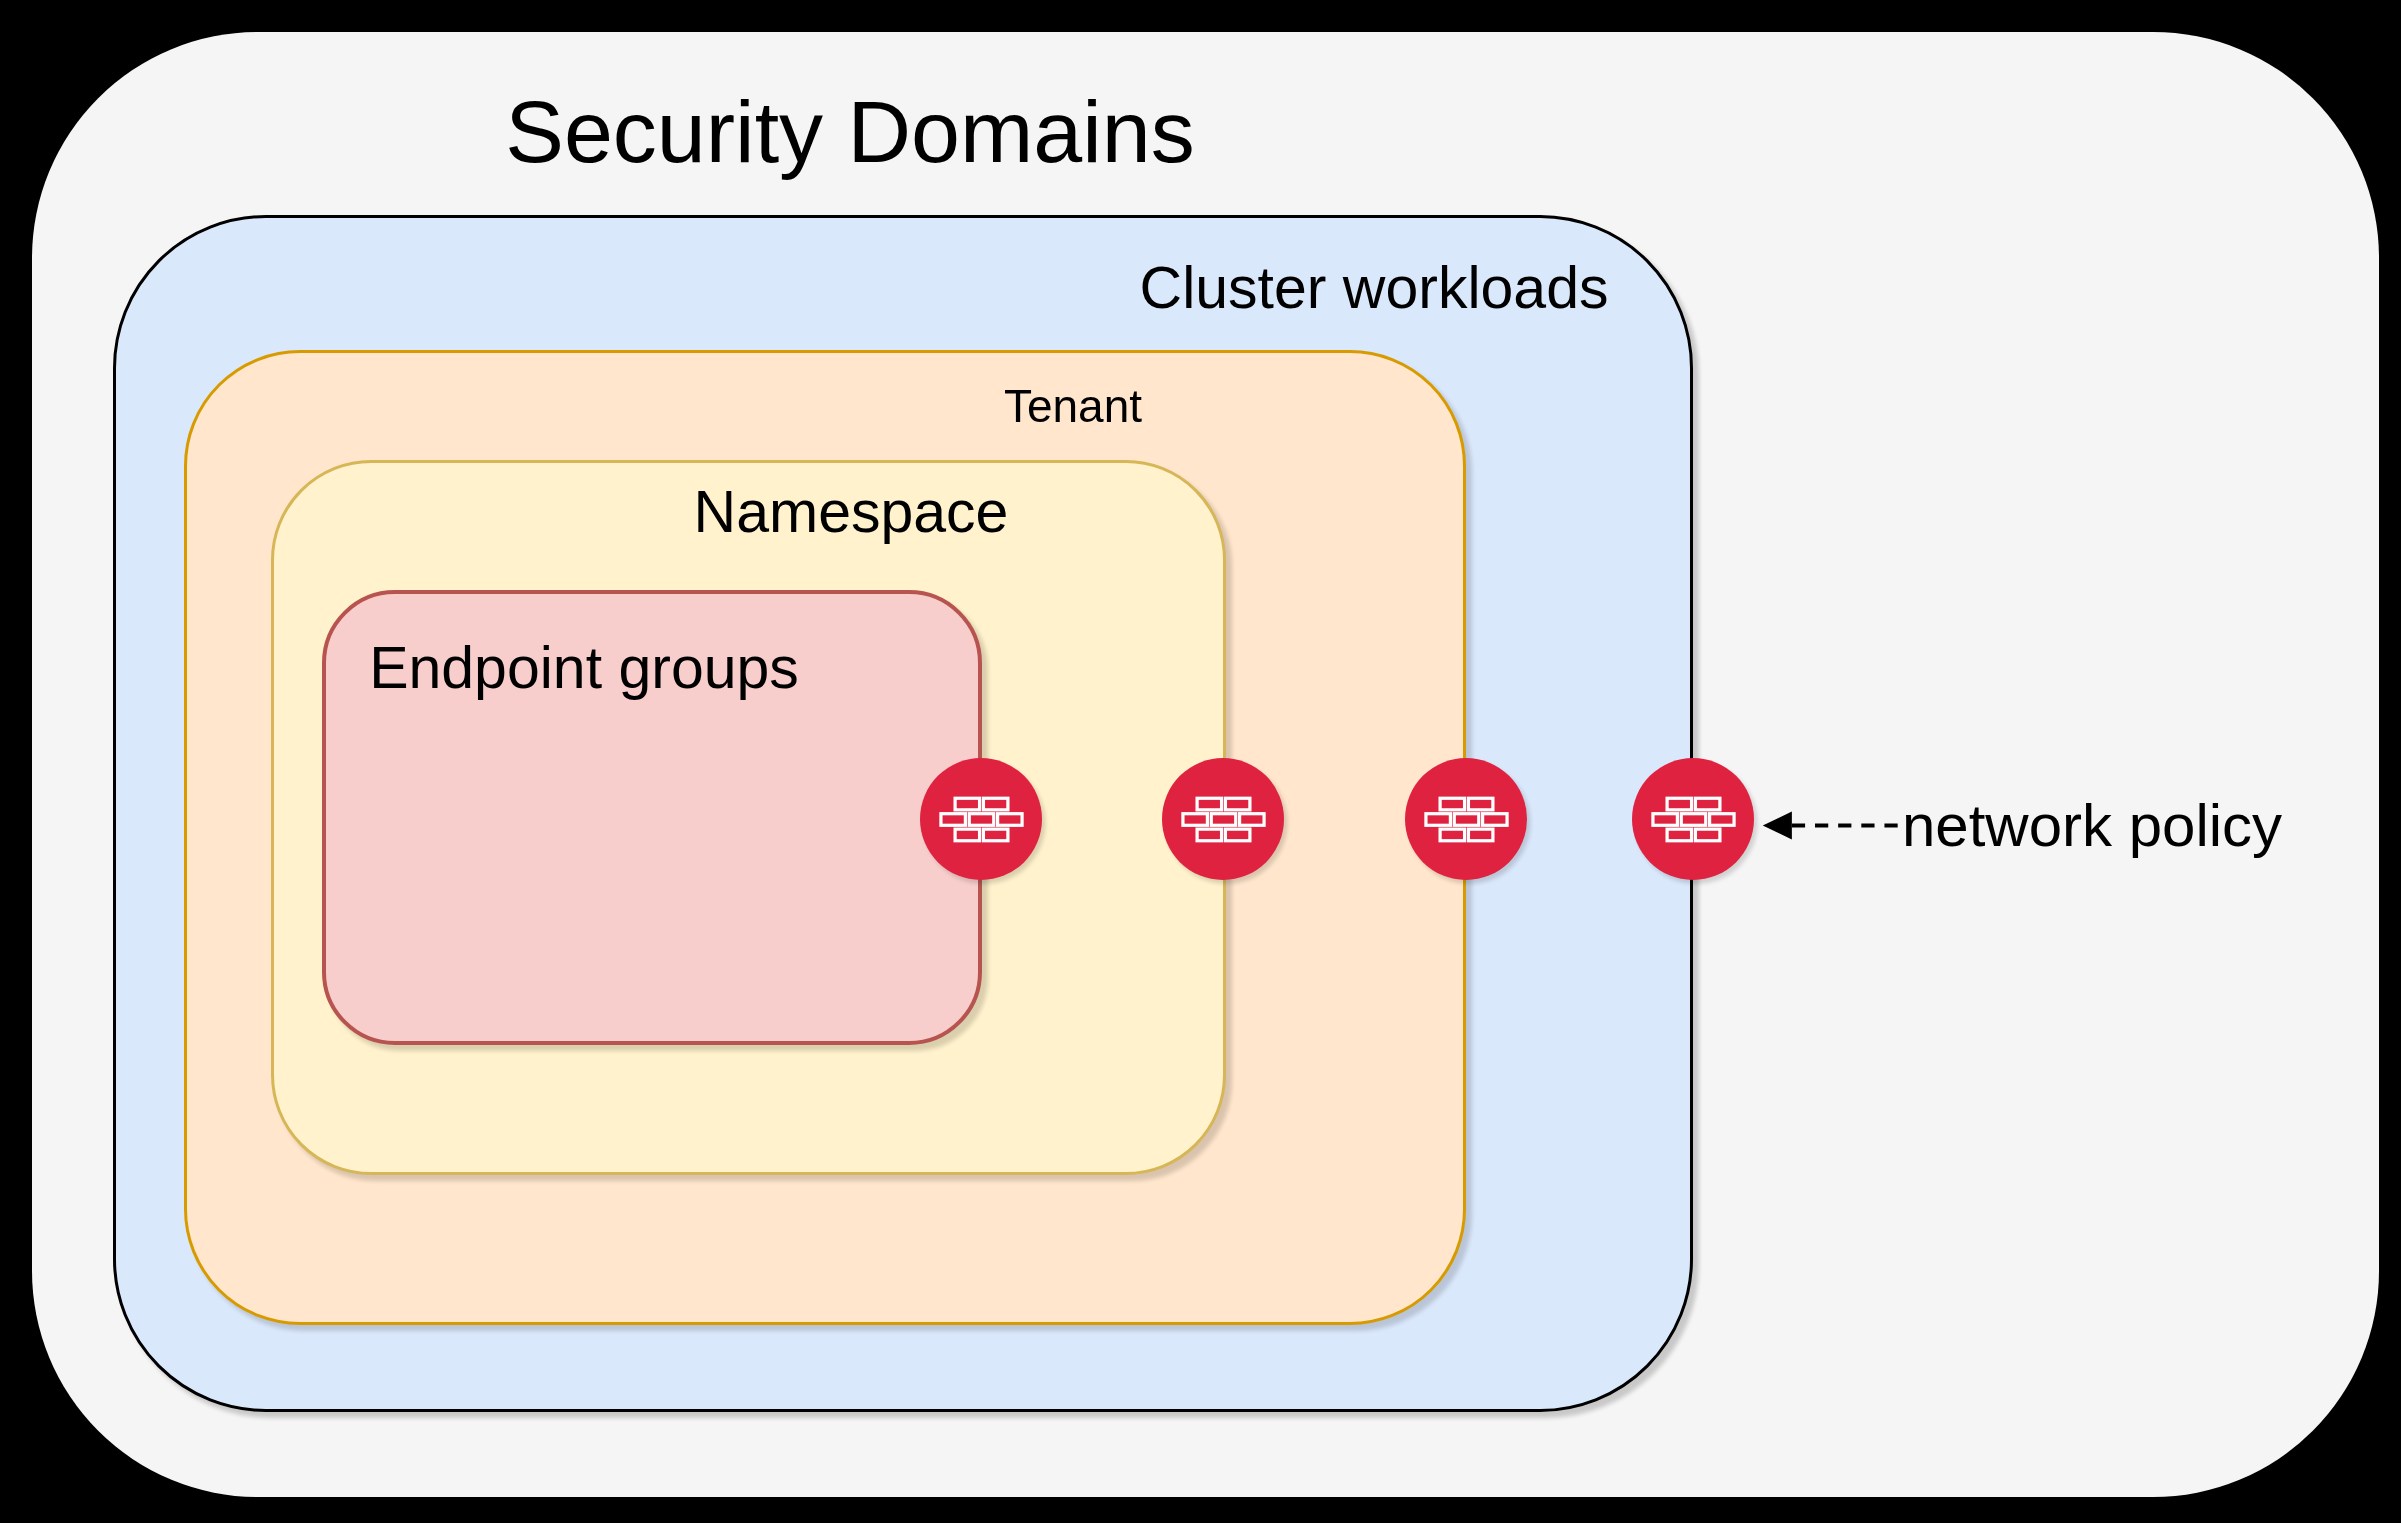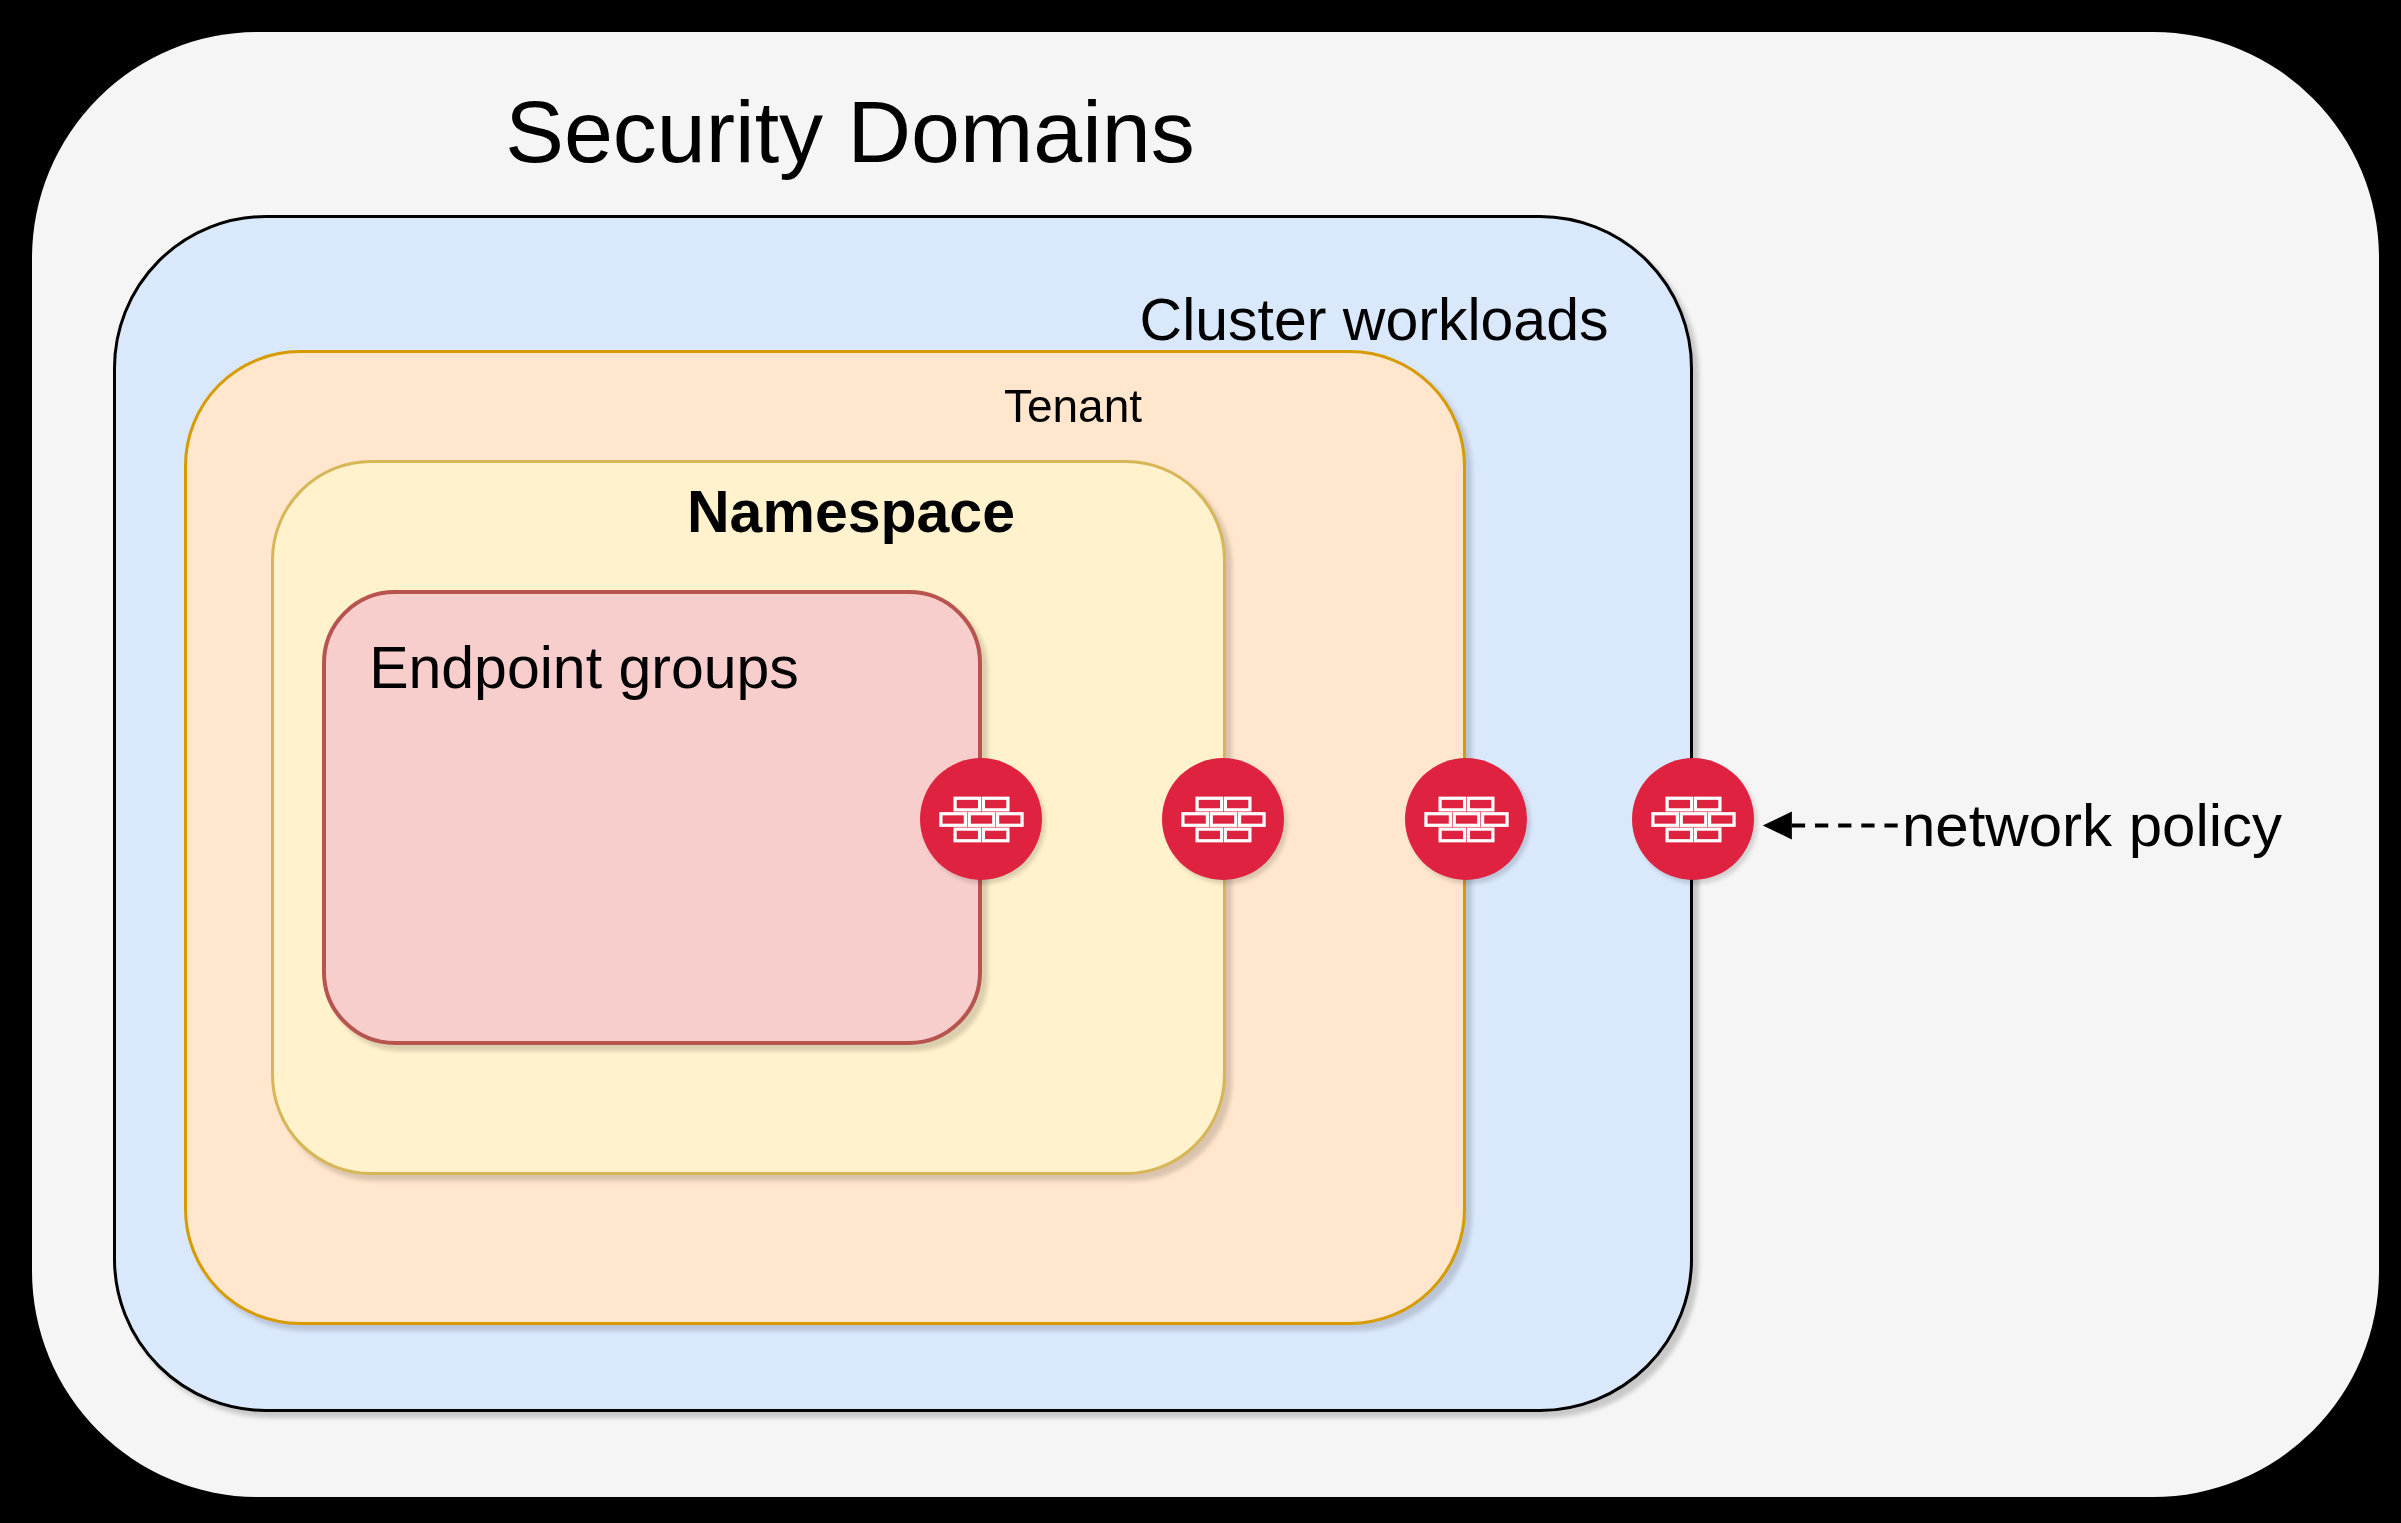--- a/index.html
+++ b/index.html
@@ -45,23 +45,23 @@
     left:322px;top:590px;width:660px;height:455px;
     background:var(--endpoint-fill);border:4px solid var(--endpoint-stroke);
     border-radius:73px;box-shadow:5.3px 6px 4.7px rgba(0,0,0,0.15);
   }
 
   .label{
     position:absolute;transform:translate(-50%,-50%);
     white-space:nowrap;line-height:1.1;color:var(--text);
   }
   .label-title{left:850px;top:132px;font-size:88px;}
-  .label-cluster{left:1374px;top:288px;font-size:59px;margin-top:32px;}
+  .label-cluster{left:1374px;top:288px;font-size:59px;}
   .label-tenant{left:1073px;top:406px;font-size:46px;}
-  .label-namespace{left:851px;top:512px;font-size:59px;font-weight:bold;}
+  .label-namespace{left:851px;top:512px;font-size:59px;}
   .label-endpoint{left:584px;top:668px;font-size:59px;}
   .label-k8s{left:884px;top:1367px;font-size:65px;font-weight:bold;color:var(--kubernetes-blue);}
   .label-netpol{left:2092px;top:826px;font-size:60px;}
 
   .fw-circle{
     position:absolute;top:758px;width:122px;height:122px;border-radius:50%;
     background:var(--firewall-red);box-shadow:3.3px 4px 4px rgba(0,0,0,0.15);
     display:flex;align-items:center;justify-content:center;
   }
   .fw-c1{left:920px;} .fw-c2{left:1162px;} .fw-c3{left:1405px;} .fw-c4{left:1632px;}

